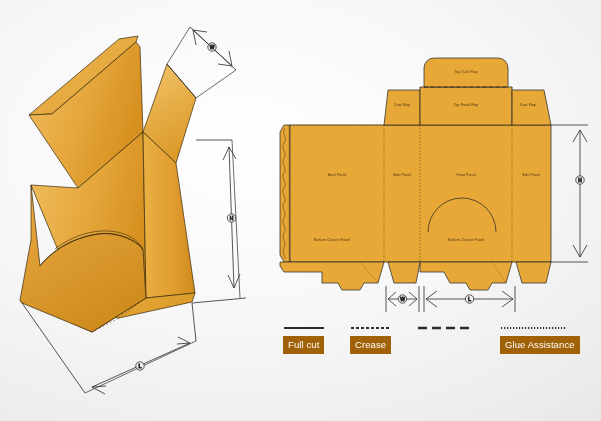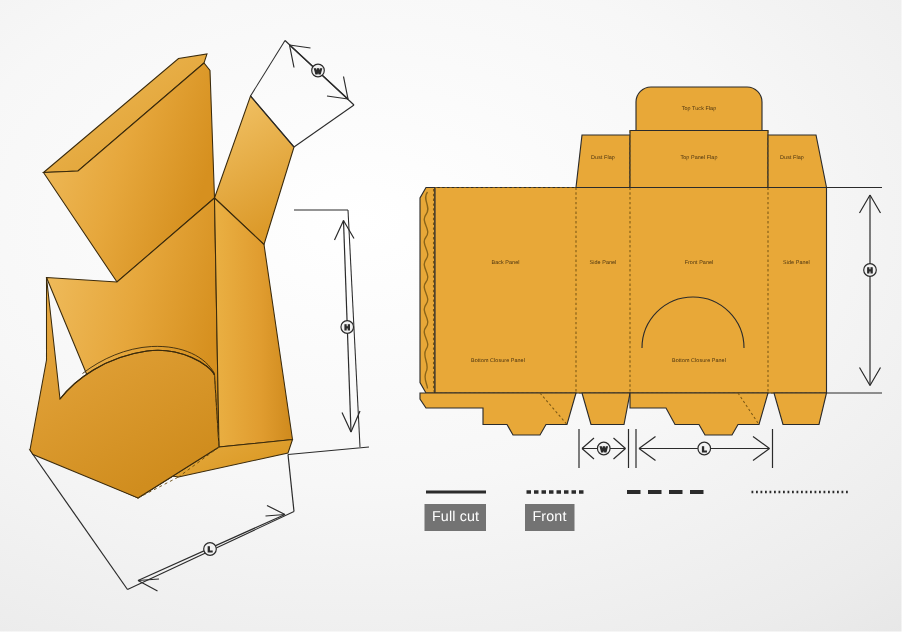--- a/index.html
+++ b/index.html
@@ -17,21 +17,21 @@
     display:flex; gap:25px; align-items:flex-start;
   }
   .legend-item{display:flex;flex-direction:column;align-items:flex-start;}
   .legend-line{height:9px;width:100%;display:block;}
   .legend-chip{
     margin-top:3px;
     color:#ffffff;
     font-size:9.5px;
     line-height:13px;
     padding:2px 5px 3px 5px;
-    background:#737373;
+    background:#a16207;
     white-space:nowrap;
     letter-spacing:.1px;
   }
   .lbl{
     font-size:3.6px;
     fill:#4a3310;
     font-family:"Liberation Sans",sans-serif;
     text-anchor:middle;
     letter-spacing:.05px;
   }
@@ -254,30 +254,31 @@
       <svg class="legend-line" width="42" height="9">
         <line x1="1" y1="4" x2="41" y2="4" stroke="#2b2b2b" stroke-width="2"></line>
       </svg>
       <span class="legend-chip">Full cut</span>
     </div>
 
     <div class="legend-item">
       <svg class="legend-line" width="42" height="9">
         <line x1="1" y1="4" x2="41" y2="4" stroke="#2b2b2b" stroke-width="2.2" stroke-dasharray="3 2"></line>
       </svg>
-      <span class="legend-chip">Front</span>
+      <span class="legend-chip">Crease</span>
     </div>
 
     <div class="legend-item">
       <svg class="legend-line" width="58" height="9">
         <line x1="1" y1="4" x2="57" y2="4" stroke="#2b2b2b" stroke-width="2.6" stroke-dasharray="9 5"></line>
       </svg>
     </div>
 
     <div class="legend-item">
       <svg class="legend-line" width="68" height="9">
         <line x1="1" y1="4" x2="67" y2="4" stroke="#2b2b2b" stroke-width="1.8" stroke-dasharray="1.2 1.8"></line>
       </svg>
+      <span class="legend-chip">Glue Assistance</span>
     </div>
 
   </div>
 
 </div>
 
 </body></html>

